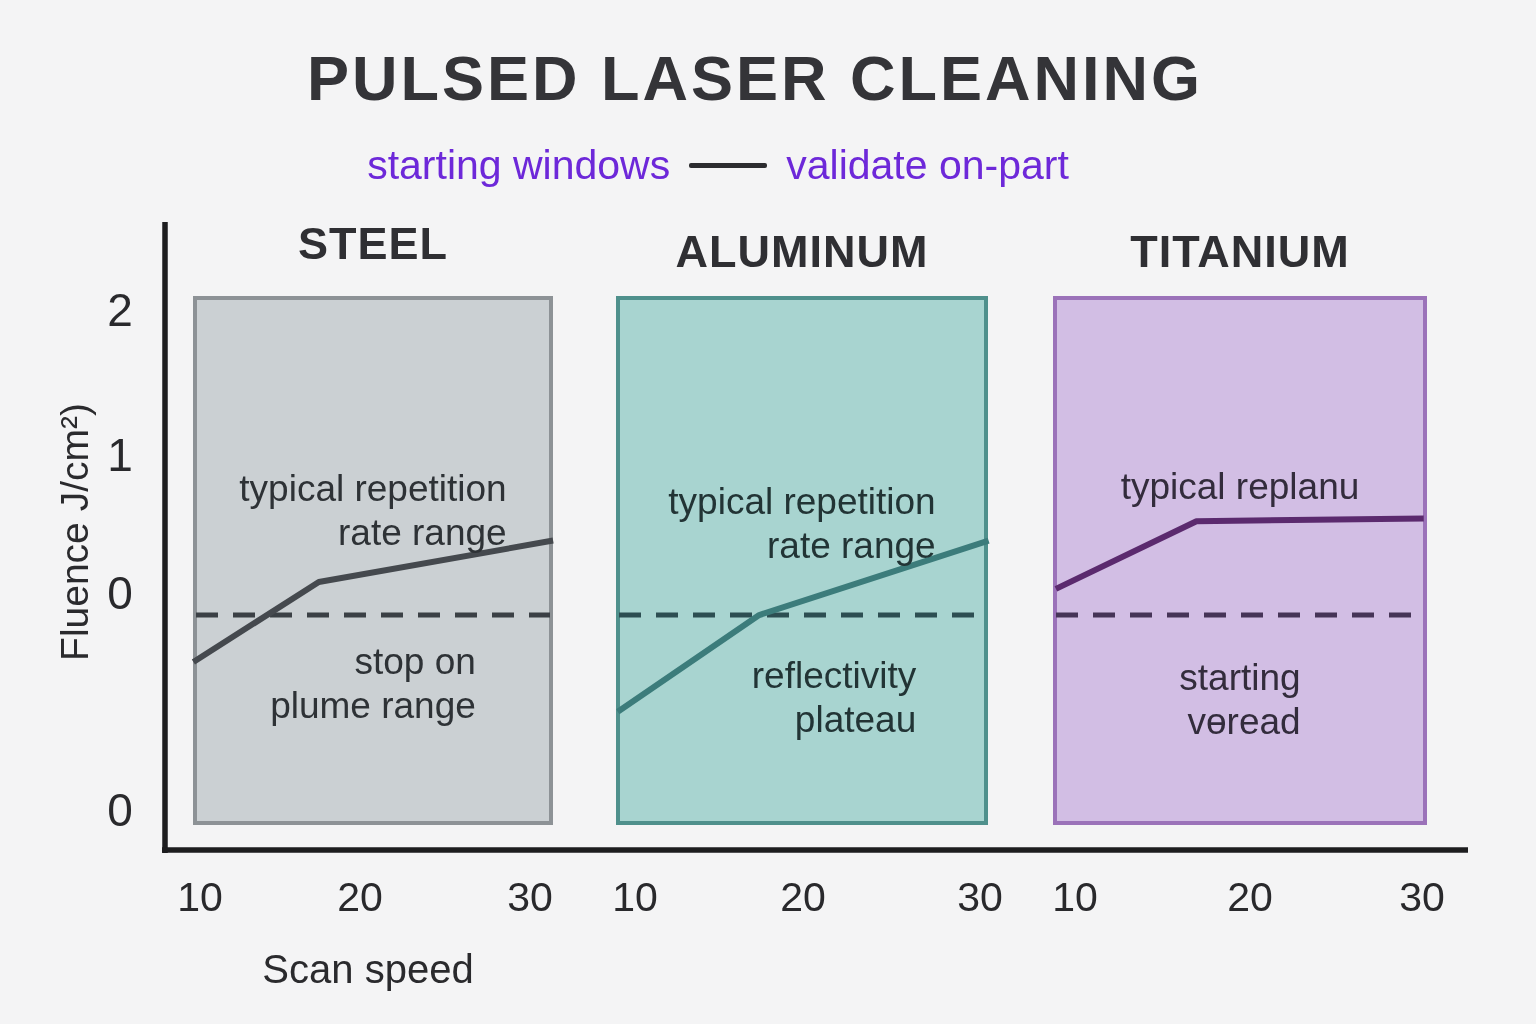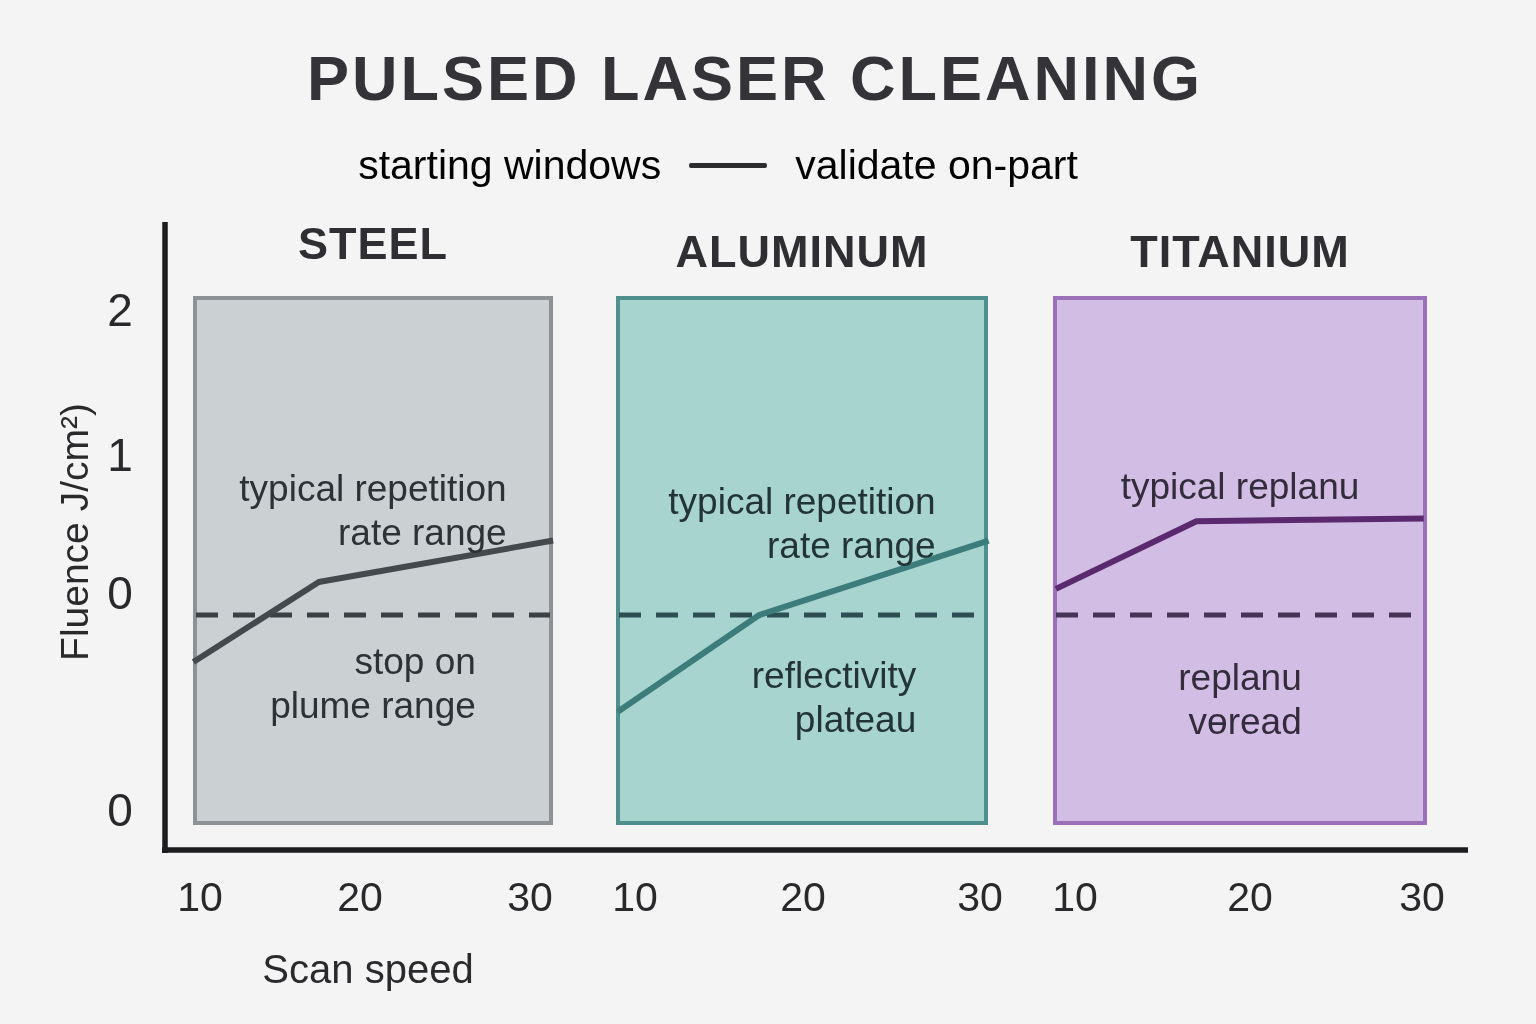--- a/index.html
+++ b/index.html
@@ -9,22 +9,22 @@
     font-family:"Liberation Sans", sans-serif;
     color:#333337;
   }
   .page-title{
     position:absolute;left:0;top:42px;width:1510px;
     text-align:center;font-size:63px;font-weight:700;letter-spacing:3px;
     color:#343438;
   }
   .subtitle{
     position:absolute;left:0;top:142px;width:1436px;
-    display:flex;align-items:center;justify-content:center;gap:28px;
-    font-size:41px;color:#000000;text-align:right;
+    display:flex;align-items:center;justify-content:center;gap:19px;
+    font-size:41px;color:#6d28d9;text-align:right;
   }
   .subtitle-dash{display:inline-block;width:78px;height:5px;background:#2c2c2f;border-radius:2px;}
   .y-axis-label{
     position:absolute;left:75px;top:532px;
     transform:translate(-50%,-50%) rotate(-90deg);
     white-space:nowrap;font-size:39px;color:#2a2a2d;
   }
   .ytick{
     position:absolute;width:70px;text-align:center;
     transform:translate(-50%,-50%);
@@ -96,21 +96,21 @@
       <div class="annotation" style="left: 834px; top: 698px; color: rgb(34, 52, 53);">
         <div>reflectivity</div>
         <div>plateau</div>
       </div>
       <div class="panel" style="left: 1053px; top: 296px; width: 374px; height: 529px; background: rgb(210, 190, 228); border-color: rgb(155, 114, 185);"></div>
       <div class="panel-header" style="left: 1240px; top: 252px;">TITANIUM</div>
       <div class="annotation" style="left: 1240px; top: 487px; color: rgb(51, 44, 60);">
         <div>typical replanu</div>
       </div>
       <div class="annotation" style="left: 1240px; top: 700px; color: rgb(51, 44, 60);">
-        <div>replanu</div>
+        <div>starting</div>
         <div>vɵread</div>
       </div>
     </div>
 
   <svg id="plot" class="plot" width="1536" height="1024" viewBox="0 0 1536 1024">
       <line x1="165" y1="222" x2="165" y2="853" stroke="#1d1d1f" stroke-width="5.5"></line>
       <line x1="162" y1="850" x2="1468" y2="850" stroke="#1d1d1f" stroke-width="5.5"></line>
       <line x1="196" y1="615.08" x2="550" y2="615.08" stroke="#3b4045" stroke-width="5" stroke-dasharray="22 15"></line>
       <polyline points="193.4,662 318.79999999999995,581.96 553.0999999999999,540.56" fill="none" stroke="#45494e" stroke-width="6" stroke-linejoin="round" stroke-linecap="butt"></polyline>
       <line x1="619" y1="615.08" x2="985" y2="615.08" stroke="#2d4e52" stroke-width="5" stroke-dasharray="22 15"></line>

